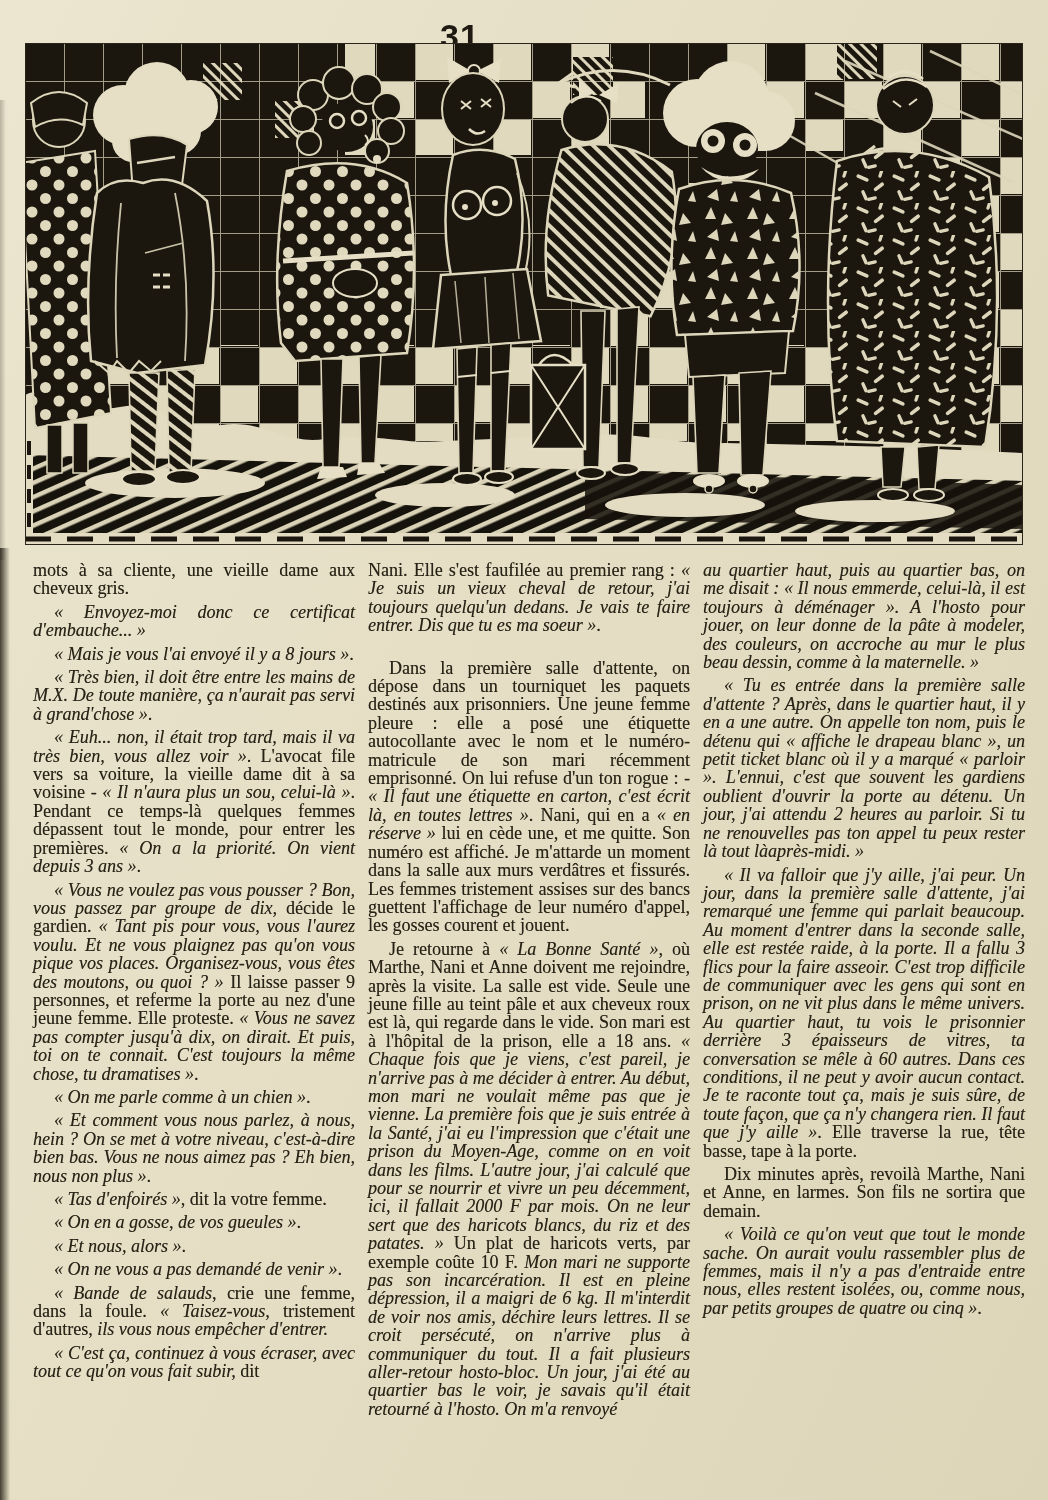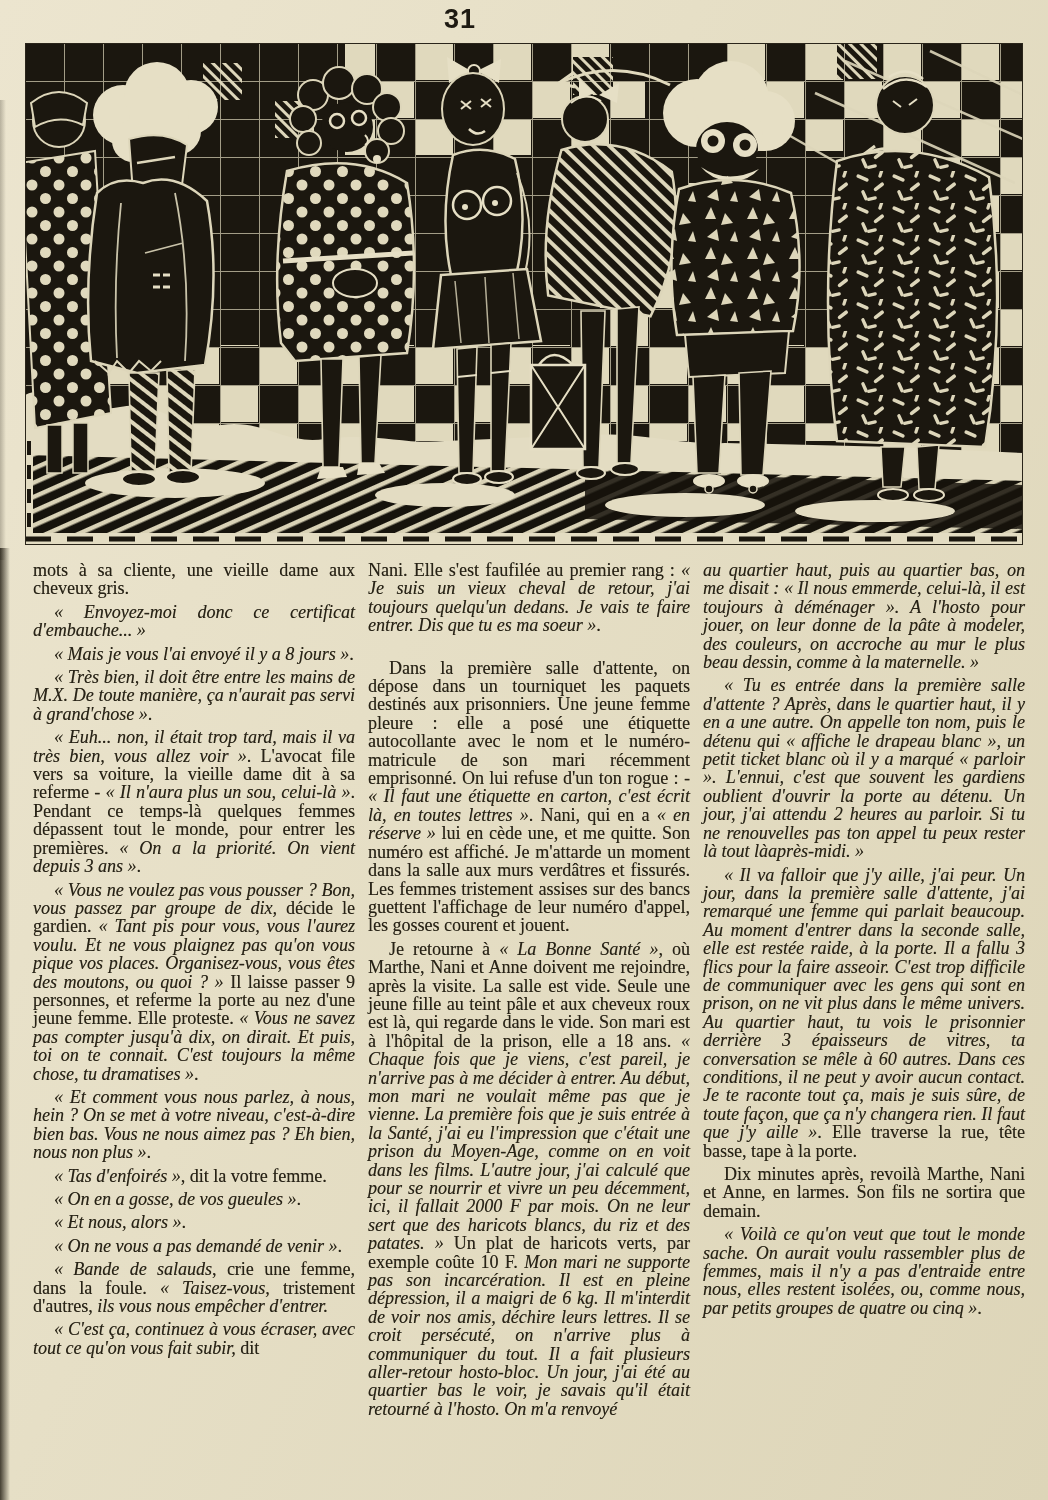--- a/index.html
+++ b/index.html
@@ -2,23 +2,23 @@
 <html><head>
 <meta charset="utf-8">
 <style>
   html,body{margin:0;padding:0;}
   body{
     width:1048px;height:1500px;position:relative;overflow:hidden;
     background:linear-gradient(115deg,#ece5cf 0%,#e6dfc6 40%,#ddd5b8 100%);
     font-family:"Liberation Serif","DejaVu Serif",serif;
   }
   .page-number{
-    position:absolute;top:4px;left:0;width:920px;text-align:center;
+    position:absolute;top:17px;left:0;width:920px;text-align:center;
     font-family:"Liberation Sans","DejaVu Sans",sans-serif;
-    font-weight:bold;font-size:27px;letter-spacing:1px;color:#1e1a12;
+    font-weight:bold;font-size:34px;letter-spacing:1px;color:#1e1a12;
   }
   .illustration{position:absolute;left:25px;top:43px;width:998px;height:502px;}
   .columns{
     position:absolute;left:33px;top:556px;width:992px;display:flex;gap:13px;
     color:#27221633;color:#272216;
   }
   .col{flex:1;font-size:18px;line-height:18.4px;text-align:justify;
        text-shadow:0.25px 0.25px 0 rgba(40,35,20,0.45);}
   .col p{margin:0;padding-top:5px;text-indent:21px;}
   .col p.flush{text-indent:0;}
@@ -259,22 +259,23 @@
   </g>
   <rect x="0.5" y="0.5" width="997" height="501" fill="none" stroke="#2a251a" stroke-width="1"></rect>
 </svg>
 
 <div class="columns">
   <div class="col">
       <p class="flush"><span>mots à sa cliente, une vieille dame aux cheveux gris.</span></p>
       <p><em>« Envoyez-moi donc ce certificat d'embauche... »</em></p>
       <p><em>« Mais je vous l'ai envoyé il y a 8 jours »</em><span>.</span></p>
       <p><em>« Très bien, il doit être entre les mains de M.X. De toute manière, ça n'aurait pas servi à grand'chose »</em><span>.</span></p>
-      <p><em>« Euh... non, il était trop tard, mais il va très bien, vous allez voir »</em><span>. L'avocat file vers sa voiture, la vieille dame dit à sa referme - </span><em>« Il n'aura plus un sou, celui-là »</em><span>. Pendant ce temps-là quelques femmes dépassent tout le monde, pour entrer les premières. </span><em>« On a la priorité. On vient depuis 3 ans »</em><span>.</span></p>
+      <p><em>« Euh... non, il était trop tard, mais il va très bien, vous allez voir »</em><span>. L'avocat file vers sa voiture, la vieille dame dit à sa voisine - </span><em>« Il n'aura plus un sou, celui-là »</em><span>. Pendant ce temps-là quelques femmes dépassent tout le monde, pour entrer les premières. </span><em>« On a la priorité. On vient depuis 3 ans »</em><span>.</span></p>
       <p><em>« Vous ne voulez pas vous pousser ? Bon, vous passez par groupe de dix,</em><span> décide le gardien. </span><em>« Tant pis pour vous, vous l'aurez voulu. Et ne vous plaignez pas qu'on vous pique vos places. Organisez-vous, vous êtes des moutons, ou quoi ? »</em><span> Il laisse passer 9 personnes, et referme la porte au nez d'une jeune femme. Elle proteste. </span><em>« Vous ne savez pas compter jusqu'à dix, on dirait. Et puis, toi on te connait. C'est toujours la même chose, tu dramatises »</em><span>.</span></p>
+      <p><em>« On me parle comme à un chien »</em><span>.</span></p>
       <p><em>« Et comment vous nous parlez, à nous, hein ? On se met à votre niveau, c'est-à-dire bien bas. Vous ne nous aimez pas ? Eh bien, nous non plus »</em><span>.</span></p>
       <p><em>« Tas d'enfoirés »</em><span>, dit la votre femme.</span></p>
       <p><em>« On en a gosse, de vos gueules »</em><span>.</span></p>
       <p><em>« Et nous, alors »</em><span>.</span></p>
       <p><em>« On ne vous a pas demandé de venir »</em><span>.</span></p>
       <p><em>« Bande de salauds</em><span>, crie une femme, dans la foule. </span><em>« Taisez-vous,</em><span> tristement d'autres, </span><em>ils vous nous empêcher d'entrer.</em></p>
       <p><em>« C'est ça, continuez à vous écraser, avec tout ce qu'on vous fait subir,</em><span> dit</span></p>
     </div>
   <div class="col">
       <p class="flush"><span>Nani. Elle s'est faufilée au premier rang : </span><em>« Je suis un vieux cheval de retour, j'ai toujours quelqu'un dedans. Je vais te faire entrer. Dis que tu es ma soeur »</em><span>.</span></p>

